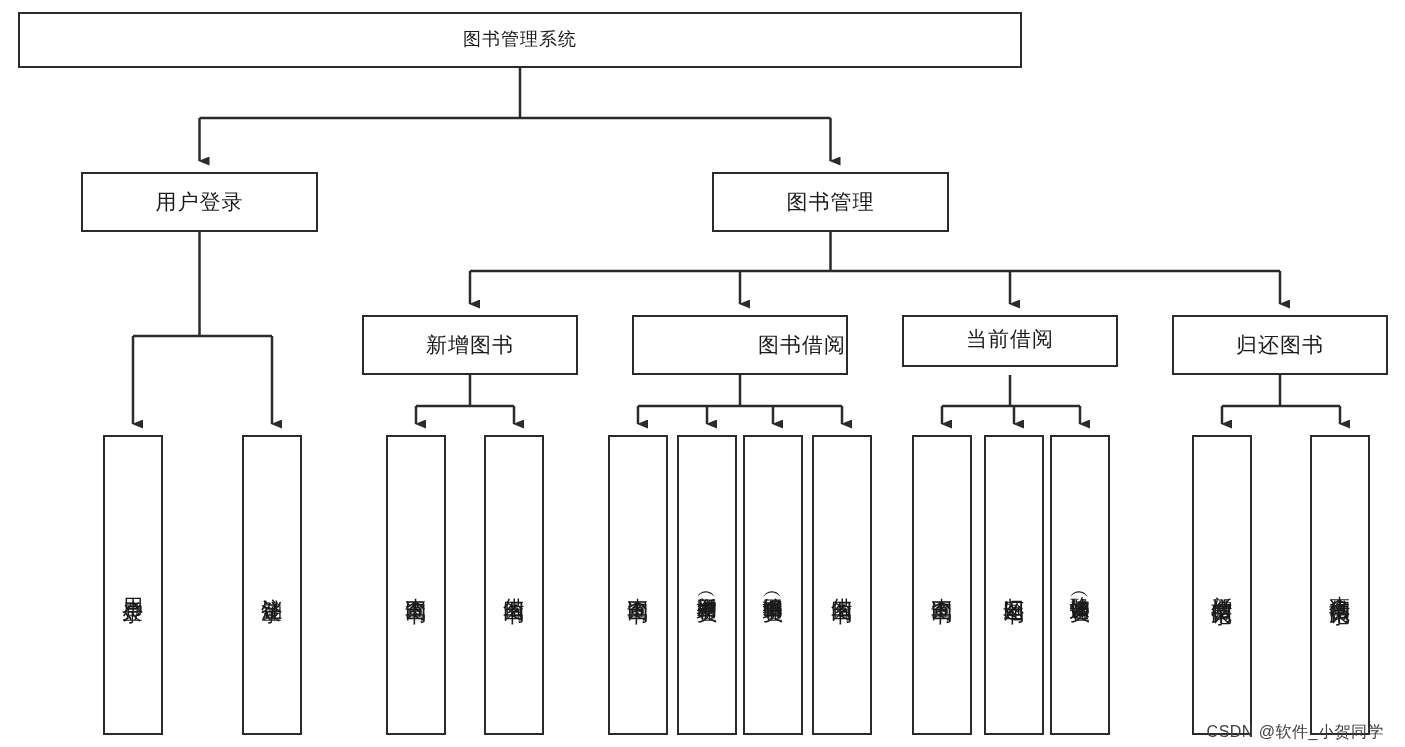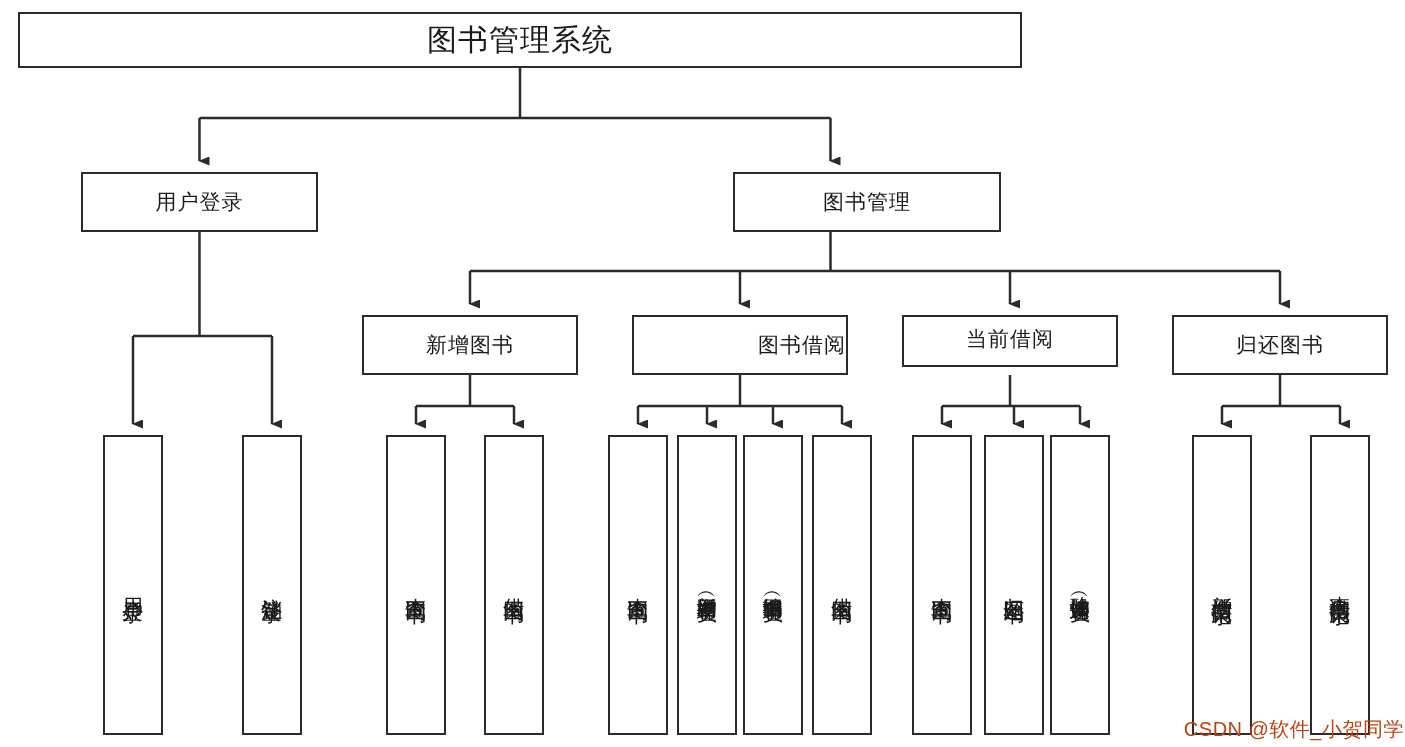--- a/index.html
+++ b/index.html
@@ -41,21 +41,21 @@
     display: block;
     text-align: center;
     line-height: 1.18;
     white-space: nowrap;
   }
   .node.horizontal .node-label {
     font-size: 21px;
     letter-spacing: 1px;
   }
   .node.root .node-label {
-    font-size: 30px;
+    font-size: 18px;
     letter-spacing: 1px;
   }
   .node.vertical {
     align-items: center;
     justify-content: center;
     padding: 4px 0;
   }
   .node.vertical .node-label {
     writing-mode: vertical-rl;
     text-orientation: upright;
@@ -64,24 +64,24 @@
     letter-spacing: 2px;
     white-space: nowrap;
     max-height: 100%;
   }
   .node.vertical.tall .node-label {
     font-size: 20px;
     letter-spacing: 1px;
   }
   #watermark {
     position: absolute;
-    right: 1px;
+    right: 21px;
     bottom: 4px;
-    font-size: 20px;
-    color: #c2410c;
+    font-size: 16px;
+    color: #404040;
     letter-spacing: 0.5px;
     white-space: nowrap;
   }
 </style>
 </head>
 <body>
 
 <div id="diagram-root">
 
   <svg id="edge-layer" viewBox="0 0 1405 747" width="1405" height="747" xmlns="http://www.w3.org/2000/svg">
@@ -127,21 +127,21 @@
       </g>
   </svg>
 
   <div id="node-layer">
       <div class="node root horizontal" id="node_root" style="left: 18px; top: 12px; width: 1004px; height: 56px;">
         <span class="node-label">图书管理系统</span>
       </div>
       <div class="node level1 horizontal" id="node_user-login" style="left: 81px; top: 172px; width: 237px; height: 60px;">
         <span class="node-label">用户登录</span>
       </div>
-      <div class="node level1 horizontal" id="node_book-management" style="left: 712px; top: 172px; width: 268px; height: 60px; margin-left: 21px;">
+      <div class="node level1 horizontal" id="node_book-management" style="left: 712px; top: 172px; width: 237px; height: 60px;">
         <span class="node-label">图书管理</span>
       </div>
       <div class="node level2 horizontal" id="node_new-book-recommend" style="left: 362px; top: 315px; width: 216px; height: 60px;">
         <span class="node-label">新增图书</span>
       </div>
       <div class="node level2 horizontal" id="node_book-borrow" style="left: 632px; top: 315px; width: 216px; height: 60px; justify-content: flex-end;">
         <span class="node-label">图书借阅</span>
       </div>
       <div class="node level2 horizontal" id="node_current-borrow" style="left: 902px; top: 315px; width: 216px; height: 52px; font-family: Liberation Mono, monospace;">
         <span class="node-label">当前借阅</span>

